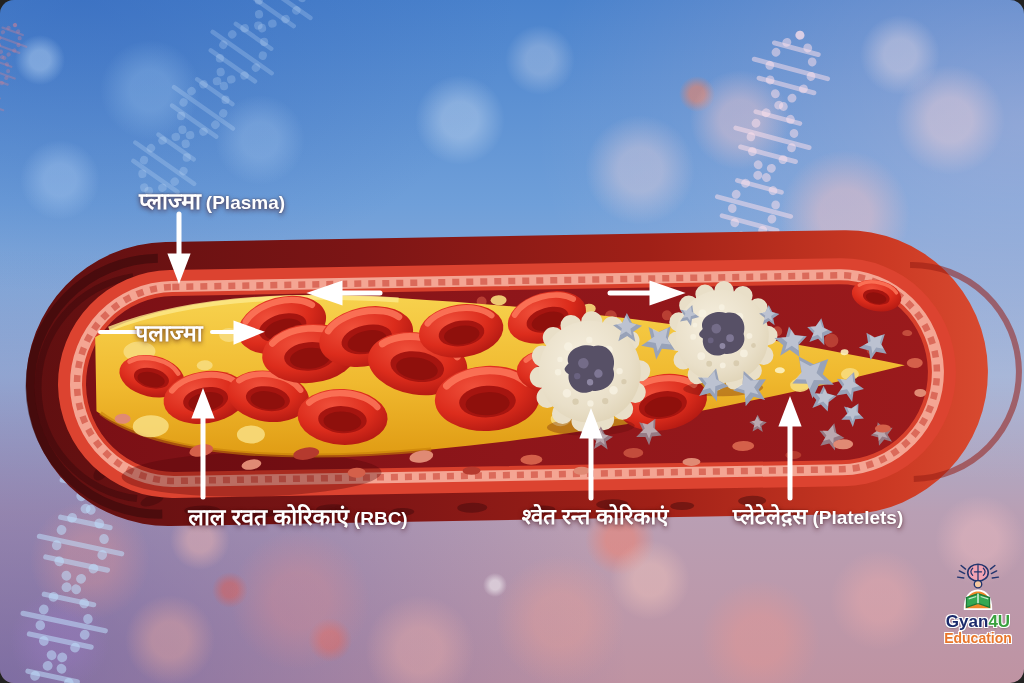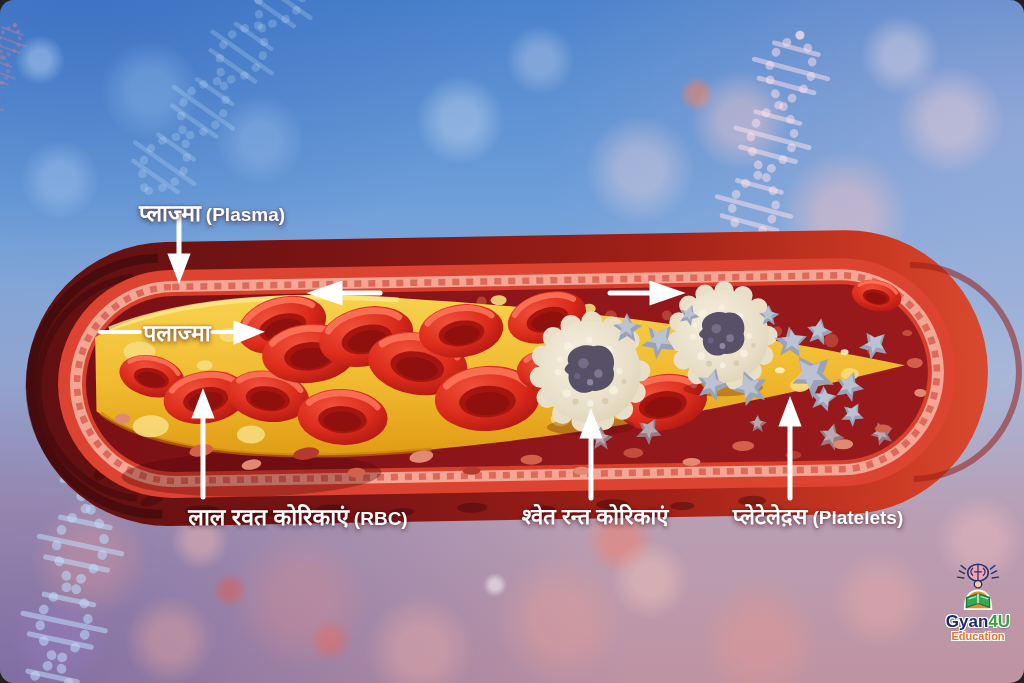--- a/index.html
+++ b/index.html
@@ -45,21 +45,21 @@
   .lbl .hi{font-size:23px;}
   .lbl .en{font-size:19px;margin-left:5px;}
   .lbl.small .hi{font-size:22px;}
   .lbl.stack{text-align:left;}
   .lbl.stack .hi,.lbl.stack .en{display:block;margin:0;}
   .logo{position:absolute;left:937px;top:562px;width:82px;text-align:center;z-index:6;line-height:1;}
   .logo .brand{font-weight:bold;font-size:17px;letter-spacing:0;
      text-shadow:-1px -1px 0 #fff,1px -1px 0 #fff,-1px 1px 0 #fff,1px 1px 0 #fff,0 2px 2px rgba(0,0,0,.25);}
   .logo .b1{color:#1b2a6b;}
   .logo .b2{color:#3aa13f;}
-  .logo .tag{display:block;margin-top:1px;font-weight:bold;font-size:11px;color:#e8762b;
+  .logo .tag{display:block;margin-top:1px;font-weight:bold;font-size:14px;color:#e8762b;
      text-shadow:-1px -1px 0 #fff,1px -1px 0 #fff,-1px 1px 0 #fff,1px 1px 0 #fff;}
 </style>
 </head>
 <body>
 
 <div class="stage">
   <div class="bg"></div>
 
   <svg class="art" viewBox="0 0 1024 683">
     <defs>
@@ -336,26 +336,26 @@
         <line x1="591" y1="498" x2="591" y2="434"></line>
           <polygon points="583,436 599,436 591,415"></polygon>
       </g>
       <g>
         <line x1="790" y1="498" x2="790" y2="422"></line>
           <polygon points="782,424 798,424 790,403"></polygon>
       </g>
     </g>
   </svg>
 
-  <div class="lbl" style="left:212px;top:196px;">
+  <div class="lbl" style="left:212px;top:184px;">
     <span class="hi">प्लाज्मा</span><span class="en">(Plasma)</span>
   </div>
 
 
-  <div class="lbl" style="left:177px;top:316px;">
+  <div class="lbl" style="left:169px;top:316px;">
     <span class="hi">पलाज्मा</span>
   </div>
 
   <div class="lbl" style="left:257px;top:500px;margin-left:41px;">
     <span class="hi">लाल रवत कोरिकाएं</span><span class="en">(RBC)</span>
   </div>
 
   <div class="lbl stack small" style="left:595px;top:500px;">
     <span class="hi">श्वेत रन्त कोरिकाएं</span>
   </div>

